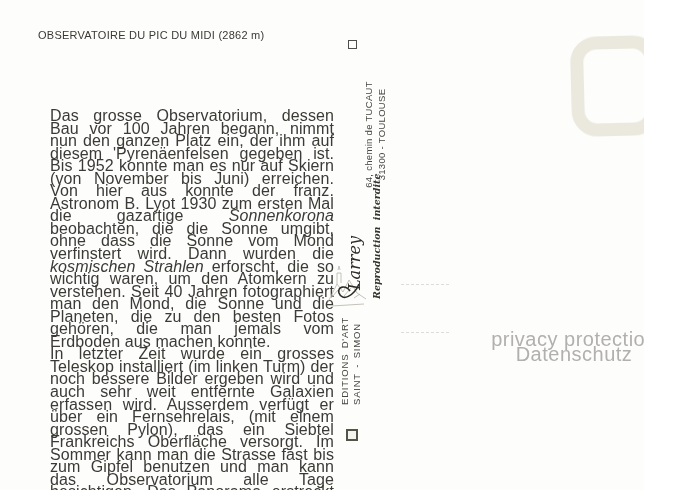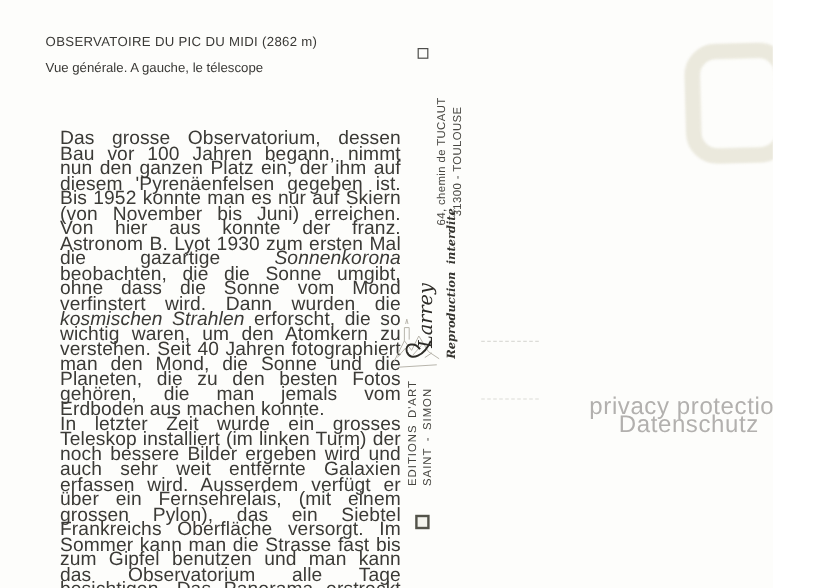--- a/index.html
+++ b/index.html
@@ -71,21 +71,20 @@
   .wm2{font-size:20px;letter-spacing:.5px;line-height:14px;margin-top:-2px;}
 </style>
 </head>
 <body>
 
 <div class="postcard">
 
   <div class="header">
     <div class="title-line">OBSERVATOIRE DU PIC DU MIDI (2862 m)</div>
     <div class="caption">
-      <div class="caption-line">Vue générale. A gauche, le télescope</div>
     </div>
   </div>
 
   <div class="bodytext">
     <p><span>Das grosse Observatorium, dessen Bau vor 100 Jahren begann, nimmt nun den ganzen Platz ein, der ihm auf diesem 'Pyrenäenfelsen gegeben ist. Bis 1952 konnte man es nur auf Skiern (von November bis Juni) erreichen. Von hier aus konnte der franz. Astronom B. Lyot 1930 zum ersten Mal die gazartige </span><span class="it">Sonnenkorona</span><span> beobachten, die die Sonne umgibt, ohne dass die Sonne vom Mond verfinstert wird. Dann wurden die </span><span class="it">kosmischen Strahlen</span><span> erforscht, die so wichtig waren, um den Atomkern zu verstehen. Seit 40 Jahren fotographiert man den Mond, die Sonne und die Planeten, die zu den besten Fotos gehören, die man jemals vom Erdboden aus machen konnte.</span></p>
     <p>In letzter Zeit wurde ein grosses Teleskop installiert (im linken Turm) der noch bessere Bilder ergeben wird und auch sehr weit entfernte Galaxien erfassen wird. Ausserdem verfügt er über ein Fernsehrelais, (mit einem grossen Pylon), das ein Siebtel Frankreichs Oberfläche versorgt. Im Sommer kann man die Strasse fast bis zum Gipfel benutzen und man kann das Observatorium alle Tage besichtigen. Das Panorama erstreckt sich vom Atlantischen Ozean bis nach Andorra.</p>
   </div>
 
   <div class="sq-top"></div>
   <div class="sq-bottom"></div>

